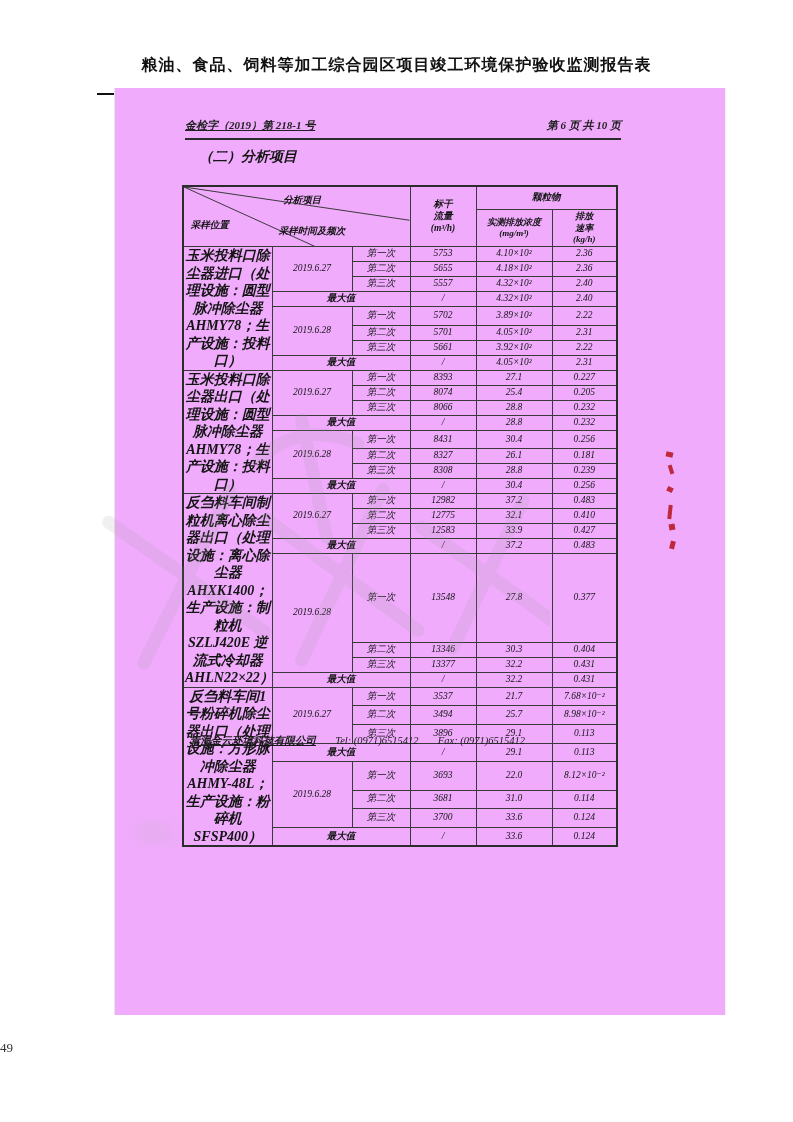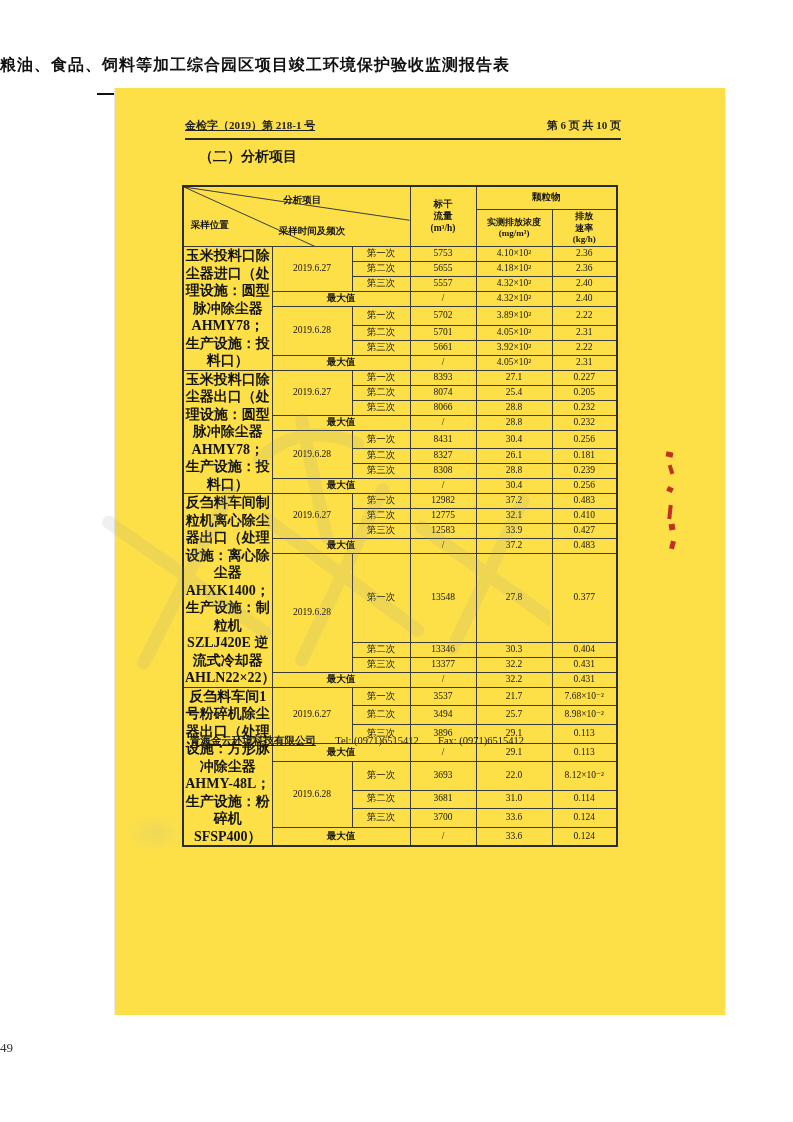--- a/index.html
+++ b/index.html
@@ -3,31 +3,32 @@
 <meta charset="utf-8">
 <style>
   html,body{margin:0;padding:0;}
   body{
     width:793px;height:1122px;position:relative;background:#ffffff;
     font-family:"Liberation Serif","DejaVu Serif",serif;color:#1c1c1c;
     overflow:hidden;
   }
   
   .doc-title{
-    position:absolute;top:55px;left:0;width:100%;
+    position:absolute;top:55px;left:0;width:100%;text-align:center;
     font-size:16px;font-weight:bold;letter-spacing:1px;color:#111;
   }
   .doc-title-rule{
     position:absolute;top:93px;left:97px;width:603px;height:2px;background:#111;
   }
   
   .scan-page{
     position:absolute;left:115px;top:88px;width:610px;height:927px;
-    background:#fde047;
+    background:#f0abfc;
     box-shadow:-1px 0 0 #e8e8e6, 1px 0 0 #f2f2f0;
+    font-style:italic;
   }
   .scan-smudge{
     position:absolute;left:10px;top:725px;width:60px;height:40px;
     background:radial-gradient(closest-side,rgba(180,180,178,.18),rgba(255,255,255,0));
   }
   .inner-header{
     position:absolute;left:70px;top:30px;width:436px;
     display:flex;justify-content:space-between;align-items:flex-end;
     border-bottom:2px solid #2b2b2b;padding-bottom:5px;
     font-size:11px;font-weight:bold;color:#222;

